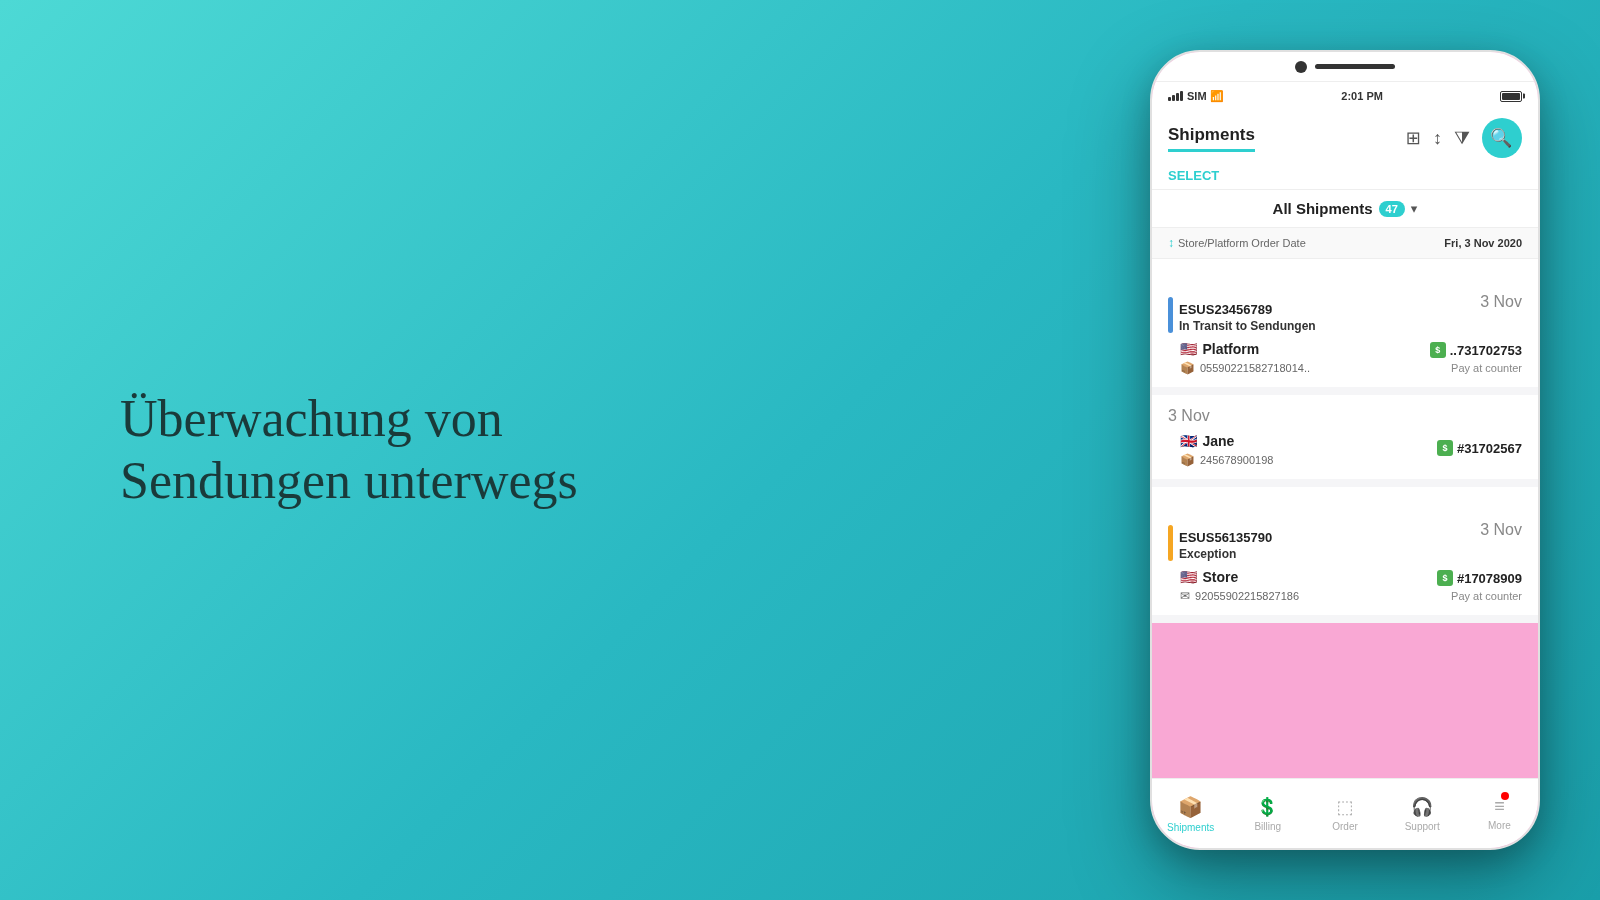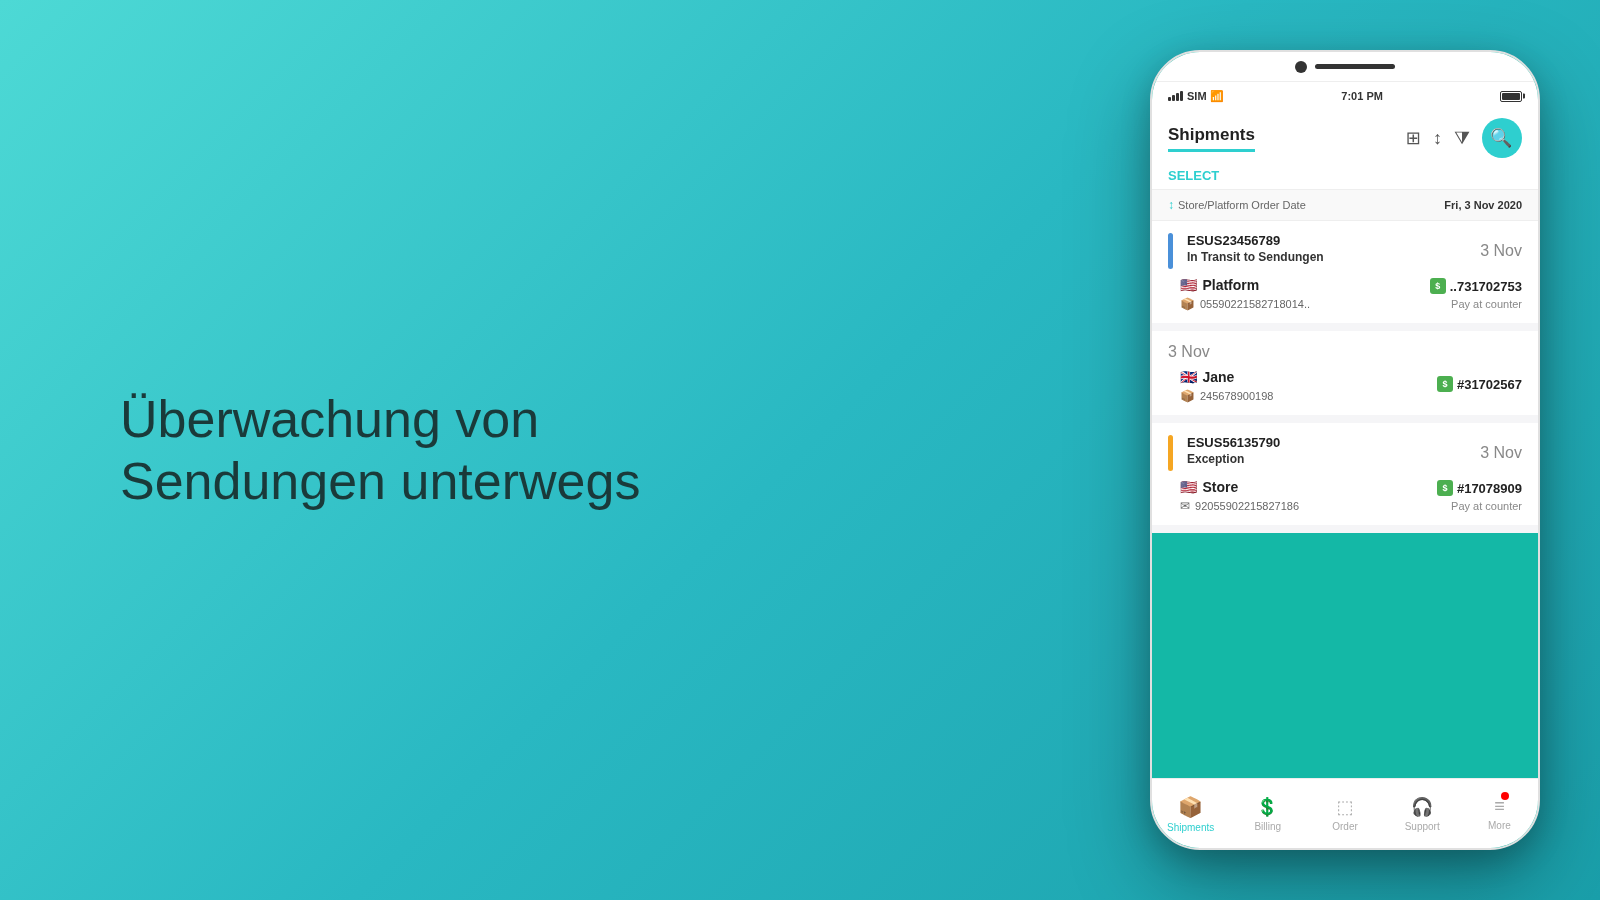--- a/index.html
+++ b/index.html
@@ -17,35 +17,36 @@
     
     .left-text {
       flex: 1;
       padding: 80px 80px 80px 120px;
     }
     .headline {
       font-size: 52px;
       font-weight: 400;
       color: #1a3a3a;
       line-height: 1.2;
+      font-family: Liberation Serif, serif;
     }
 
     
     .phone-wrapper {
       display: flex;
       align-items: center;
       justify-content: center;
       padding-right: 60px;
       flex-shrink: 0;
     }
 
     .phone {
       width: 390px;
       height: 800px;
-      background: #14b8a6;
+      background: #f9a8d4;
       border-radius: 50px;
       box-shadow: 0 30px 80px rgba(0,0,0,0.35), 0 10px 30px rgba(0,0,0,0.2);
       position: relative;
       overflow: hidden;
       border: 2px solid #e0e0e0;
     }
 
     
     .phone-top-bar {
       background: white;
@@ -247,22 +248,23 @@
     }
 
     .card-top-row {
       display: flex;
       align-items: center;
       justify-content: space-between;
       margin-bottom: 4px;
     }
     .card-id-row {
       display: flex;
-      align-items: flex-start;
-      gap: 14px;
+      align-items: flex-end;
+      gap: 6px;
+      margin-top: 26px;
     }
     .status-dot {
       width: 5px;
       height: 36px;
       border-radius: 3px;
       flex-shrink: 0;
     }
     .status-dot.blue { background: #4a90d9; }
     .status-dot.red { background: #e84040; }
     .status-dot.yellow { background: #f5a623; }
@@ -418,21 +420,21 @@
       <div class="status-left">
         <div class="signal-bars">
           <div class="signal-bar" style="height:4px"></div>
           <div class="signal-bar" style="height:6px"></div>
           <div class="signal-bar" style="height:8px"></div>
           <div class="signal-bar" style="height:10px"></div>
         </div>
         <span>SIM</span>
         <span class="wifi-icon">📶</span>
       </div>
-      <span>7:01 PM</span>
+      <span>2:01 PM</span>
       <div class="battery">
         <div class="battery-fill"></div>
       </div>
     </div>
 
     <div class="app-header">
       <div class="app-title-row">
         <span class="app-title">Shipments</span>
         <div class="header-icons">
           <span class="header-icon">⊞</span>
@@ -441,20 +443,25 @@
           <div class="search-btn">
             <span>🔍</span>
           </div>
         </div>
       </div>
       <div class="select-row">
         <span class="select-label">SELECT</span>
       </div>
     </div>
 
+    <div class="filter-bar">
+      <span class="filter-label">All Shipments</span>
+      <span class="filter-count">47</span>
+      <span class="filter-chevron">▾</span>
+    </div>
 
     <div class="sort-bar">
       <div class="sort-left">
         <span style="color:#2ecfcf; font-size:12px;">↕</span>
         <span>Store/Platform Order Date</span>
       </div>
       <span class="sort-date">Fri, 3 Nov 2020</span>
     </div>
 
     <div class="shipments-list">

